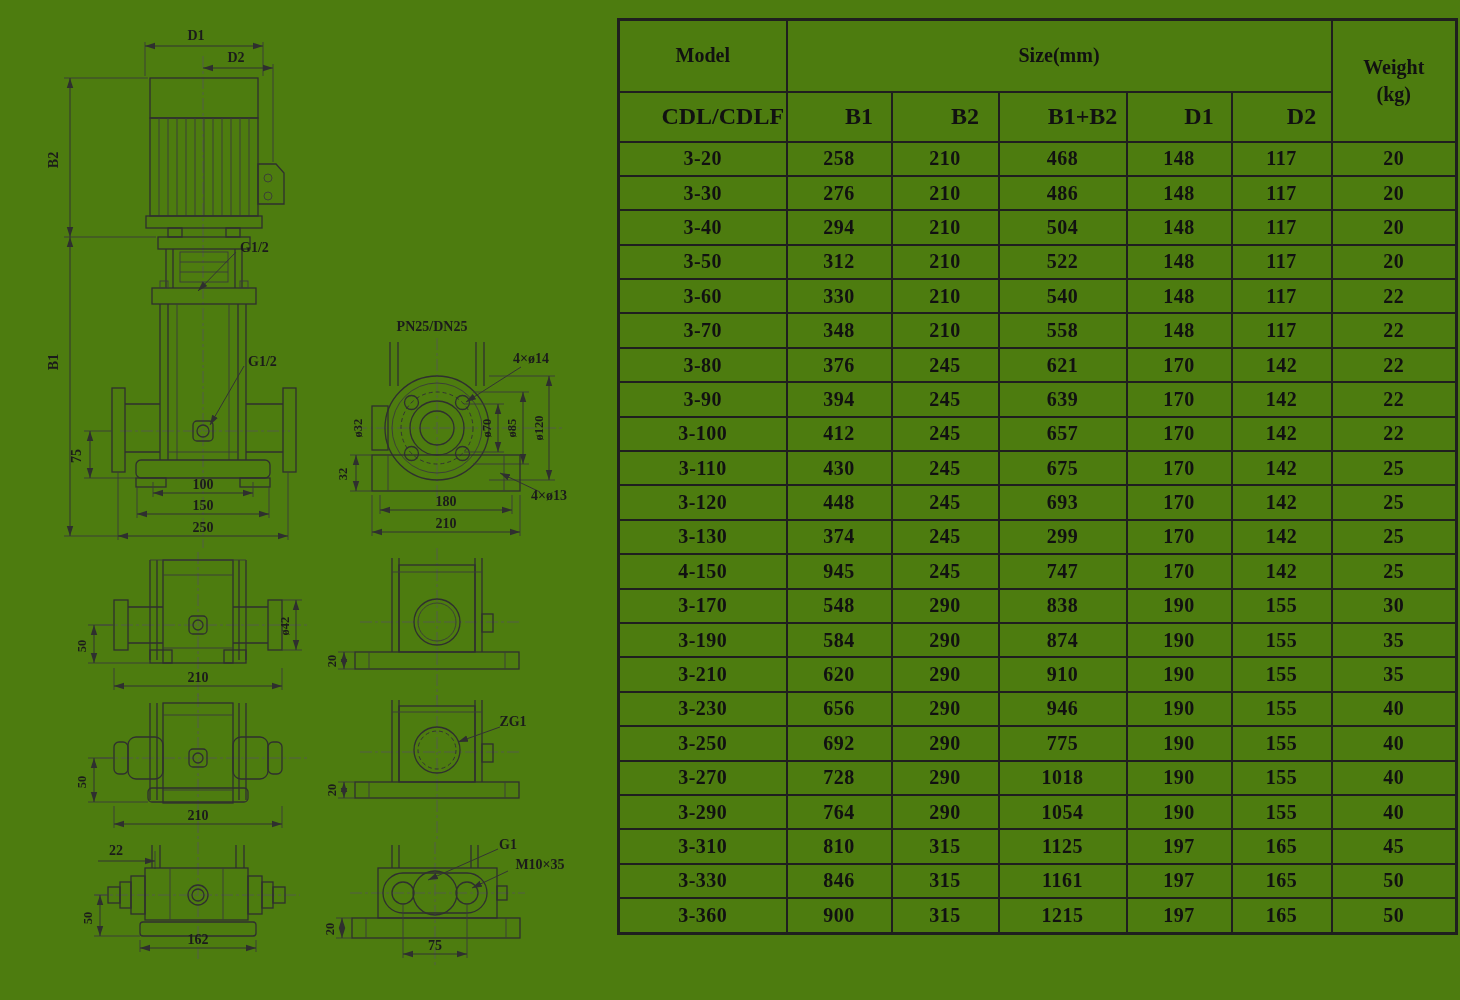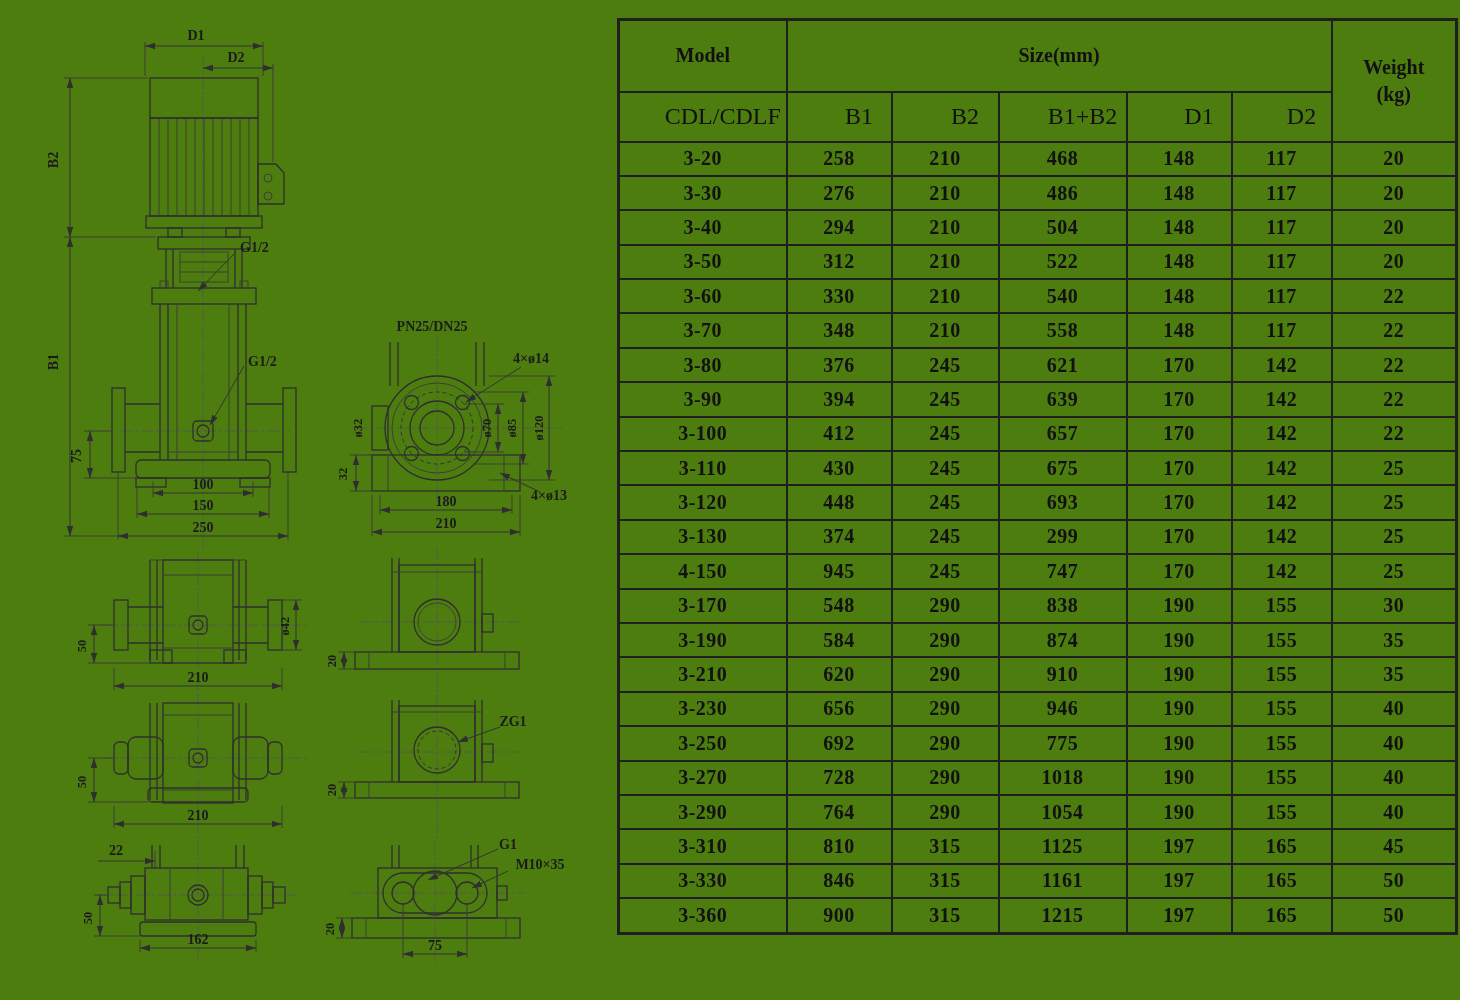--- a/index.html
+++ b/index.html
@@ -14,21 +14,21 @@
   .dash{stroke:#333;stroke-width:1;fill:none;stroke-dasharray:4 3;}
   text.dim{font:bold 14px "Liberation Serif","DejaVu Serif",serif;fill:#1b1b1b;}
   text.dims{font:bold 12.5px "Liberation Serif","DejaVu Serif",serif;fill:#1b1b1b;}
   
   .table-wrap{position:absolute;left:617px;top:18px;width:838px;height:917px;}
   table.spec{border-collapse:collapse;width:100%;height:100%;table-layout:fixed;
              border:3px solid #1f1f1f;}
   table.spec th,table.spec td{border:2px solid #1f1f1f;text-align:center;
              vertical-align:middle;padding:0;color:#111;}
   tr.h1 th{font-size:20px;font-weight:bold;}
-  tr.h2 th{font-size:24px;font-weight:normal;padding-left:40px;}
+  tr.h2 th{font-size:24px;font-weight:bold;padding-left:40px;}
   th.weight{font-size:26px;font-weight:bold;line-height:1.35;}
   table.spec tbody td{font-size:20px;font-weight:bold;letter-spacing:0.5px;}
 </style>
 </head>
 <body>
 
 <div class="page">
 
   <svg class="drawing" width="617" height="1000" viewBox="0 0 617 1000">
     <defs>

